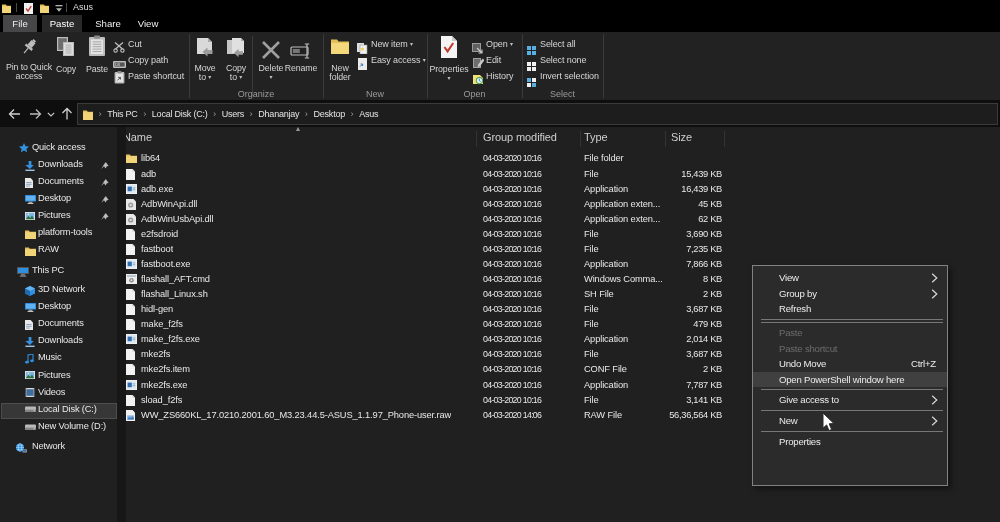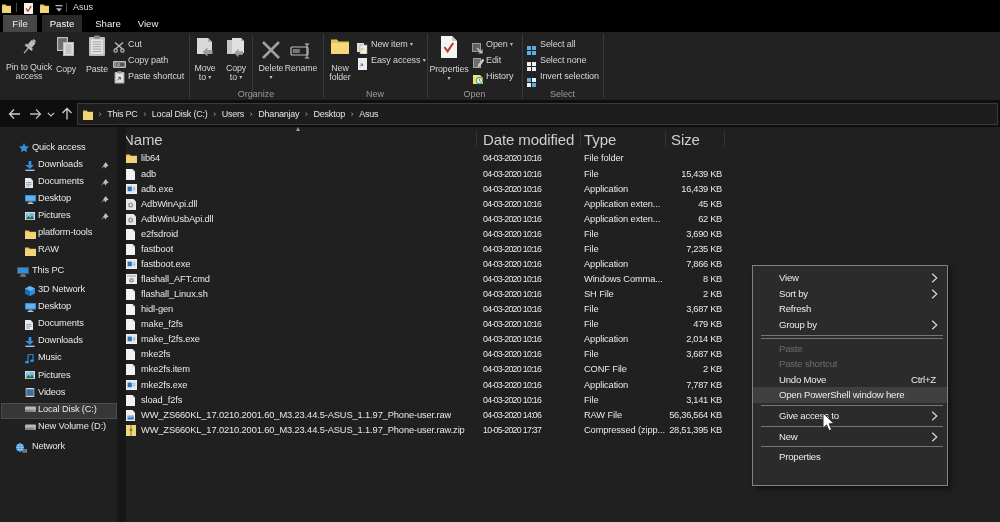--- a/index.html
+++ b/index.html
@@ -24,21 +24,21 @@
 .gs{position:absolute;top:2px;height:64px;width:1px;background:#3a3a3a}
 
 #abar{position:absolute;left:0;top:100px;width:1000px;height:27px;background:#0e0e0e}
 .nava{position:absolute;line-height:0}
 #afield{position:absolute;left:77px;top:3px;width:921px;height:22px;background:#1d1d1e;
   border:1px solid #3a3a3a;color:#e4e4e4;font-size:9px;line-height:20px;white-space:nowrap;letter-spacing:-.22px}
 #afield span{vertical-align:top}
 .bsep{color:#9a9a9a;padding:0 5.5px;font-size:9.5px;letter-spacing:0}
 .bfold{display:inline-block;margin-left:5px;position:relative;top:4.5px;line-height:0}
 
-.hdr{position:absolute;top:131px;font-size:15px;color:#cfcfcf;letter-spacing:-.1px}
+.hdr{position:absolute;top:131px;font-size:11px;color:#cfcfcf;letter-spacing:-.1px}
 .hsep{position:absolute;top:131px;height:16px;width:1px;background:#333}
 
 #side{position:absolute;left:0;top:127px;width:126px;height:395px;background:#202021}
 #sscroll{position:absolute;left:117px;top:127px;width:9px;height:395px;background:#171717}
 .sic{position:absolute;line-height:0}
 .slb{position:absolute;font-size:9.3px;color:#e8e8e8;white-space:nowrap;letter-spacing:-.15px}
 .spin{position:absolute;left:101px;line-height:0}
 .ssel{position:absolute;left:1px;width:116px;height:16.5px;background:#373737;border:1px solid #4d4d4d}
 
 .row{position:absolute;left:120px;width:760px;height:15px;font-size:9.3px;color:#e8e8e8;letter-spacing:-.12px}
@@ -288,21 +288,21 @@
     <span class="nava" style="left:61px;top:7px"><svg width="12" height="13" viewBox="0 0 12 13">
           <path d="M6 12.5 V1.5 M1.5 6 L6 1.5 L10.5 6" stroke="#d0d0d0" stroke-width="1.3" fill="none"></path>
         </svg></span>
     <div id="afield"><span class="bfold"><svg width="10" height="11" viewBox="0 0 10 11">
             <path d="M0 1.5 h3.8 l1 1.2 H10 V11 H0 Z" fill="#e7bf59"></path>
             <path d="M0 3.2 h10 V11 H0 Z" fill="#f2d478"></path>
           </svg></span><span class="bsep">›</span><span>This PC</span><span class="bsep">›</span><span>Local Disk (C:)</span><span class="bsep">›</span><span>Users</span><span class="bsep">›</span><span>Dhananjay</span><span class="bsep">›</span><span>Desktop</span><span class="bsep">›</span><span>Asus</span></div>
   </div>
   <span class="hdr" style="left:123px">Name</span>
   <span class="hdr" style="left:296px;top:124px;font-size:8px;color:#9a9a9a">▴</span>
-  <span class="hdr" style="left:483px">Date modified</span>
+  <span class="hdr" style="left:483px">Group modified</span>
   <span class="hdr" style="left:584px">Type</span>
   <span class="hdr" style="left:671px">Size</span>
   <span class="hsep" style="left:476px"></span>
   <span class="hsep" style="left:580px"></span>
   <span class="hsep" style="left:665px"></span>
   <span class="hsep" style="left:724px"></span>
   <div id="side">
 <span class="sic" style="left:19px;top:16.4px"><svg width="10" height="10" viewBox="0 0 10 10">
           <path d="M5 0 l1.5 3.2 3.5.4 -2.6 2.3 .7 3.4 L5 7.6 1.9 9.3l.7-3.4L0 3.6l3.5-.4Z" fill="#3391e0"></path>
         </svg></span>
@@ -620,42 +620,28 @@
       <span class="ric"><svg width="9" height="11" viewBox="0 0 9 11">
           <path d="M0 0 h6.5 l2.5 2.5 V11 H0 Z" fill="#f2f2f2"></path>
           <rect x="1.2" y="5.4" width="6.6" height="4.2" fill="#7fb2e5"></rect>
           <path d="M1.2 9.6 l2.2-2.6 1.6 1.5 1.5-2 1.3 1.6 v1.5 Z" fill="#3e77b5"></path>
         </svg></span>
       <span class="rname">WW_ZS660KL_17.0210.2001.60_M3.23.44.5-ASUS_1.1.97_Phone-user.raw</span>
       <span class="rdate">04-03-2020 14:06</span>
       <span class="rtype">RAW File</span>
       <span class="rsize">56,36,564 KB</span>
     </div>
-<div class="row" style="top:422.7px">
-      <span class="ric"><svg width="10" height="11" viewBox="0 0 10 11">
-          <rect x="0" y="0" width="10" height="11" fill="#efd77c"></rect>
-          <rect x="4.2" y="0" width="1.6" height="11" fill="#b89a3e"></rect>
-          <rect x="3.7" y="4" width="2.6" height="2" fill="#8d742c"></rect>
-        </svg></span>
-      <span class="rname">WW_ZS660KL_17.0210.2001.60_M3.23.44.5-ASUS_1.1.97_Phone-user.raw.zip</span>
-      <span class="rdate">10-05-2020 17:37</span>
-      <span class="rtype">Compressed (zipp...</span>
-      <span class="rsize">28,51,395 KB</span>
-    </div>
   <div id="menu">
 <div class="mi "><span>View</span><span class="marr"><svg width="7" height="10" viewBox="0 0 7 10">
             <path d="M1.2 .8 L5.8 5 1.2 9.2" stroke="#d8d8d8" stroke-width="1.2" fill="none"></path>
           </svg></span></div>
-      <div class="mi "><span>Sort by</span><span class="marr"><svg width="7" height="10" viewBox="0 0 7 10">
+      <div class="mi "><span>Group by</span><span class="marr"><svg width="7" height="10" viewBox="0 0 7 10">
             <path d="M1.2 .8 L5.8 5 1.2 9.2" stroke="#d8d8d8" stroke-width="1.2" fill="none"></path>
           </svg></span></div>
       <div class="mi "><span>Refresh</span></div>
-      <div class="mi "><span>Group by</span><span class="marr"><svg width="7" height="10" viewBox="0 0 7 10">
-            <path d="M1.2 .8 L5.8 5 1.2 9.2" stroke="#d8d8d8" stroke-width="1.2" fill="none"></path>
-          </svg></span></div>
       <div class="msep"></div>
       <div class="msep"></div>
       <div class="mi dis"><span>Paste</span></div>
       <div class="mi dis"><span>Paste shortcut</span></div>
       <div class="mi "><span>Undo Move</span><span class="msc">Ctrl+Z</span></div>
       <div class="mi hl"><span>Open PowerShell window here</span></div>
       <div class="msep"></div>
       <div class="mi "><span>Give access to</span><span class="marr"><svg width="7" height="10" viewBox="0 0 7 10">
             <path d="M1.2 .8 L5.8 5 1.2 9.2" stroke="#d8d8d8" stroke-width="1.2" fill="none"></path>
           </svg></span></div>

